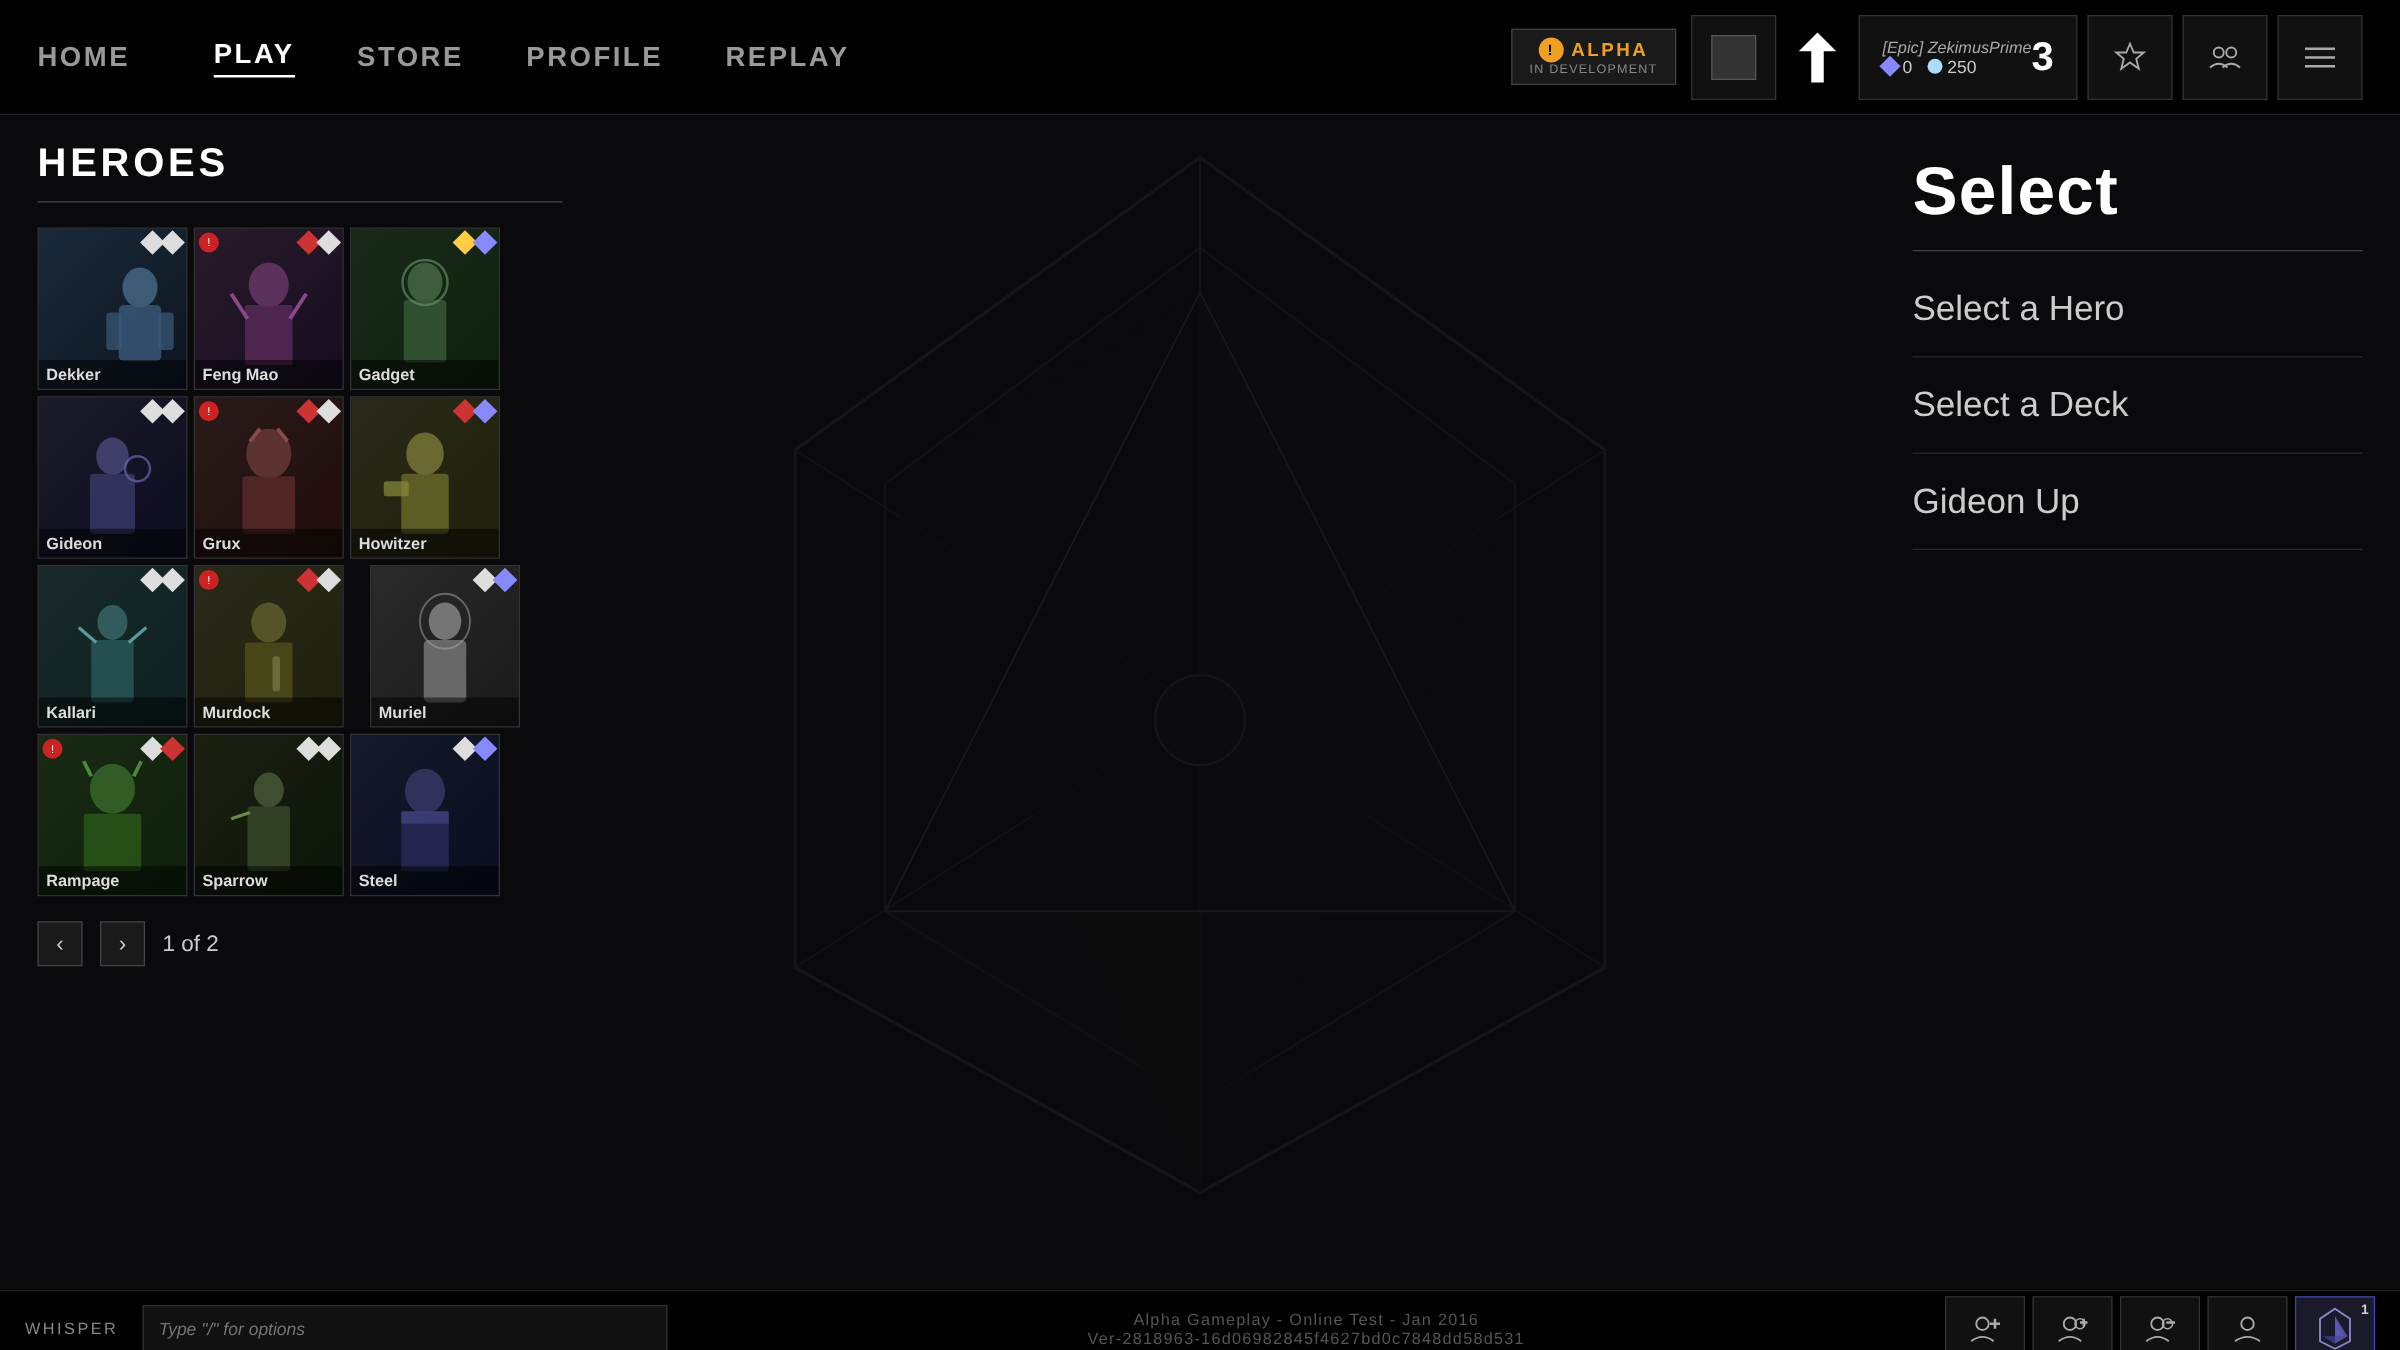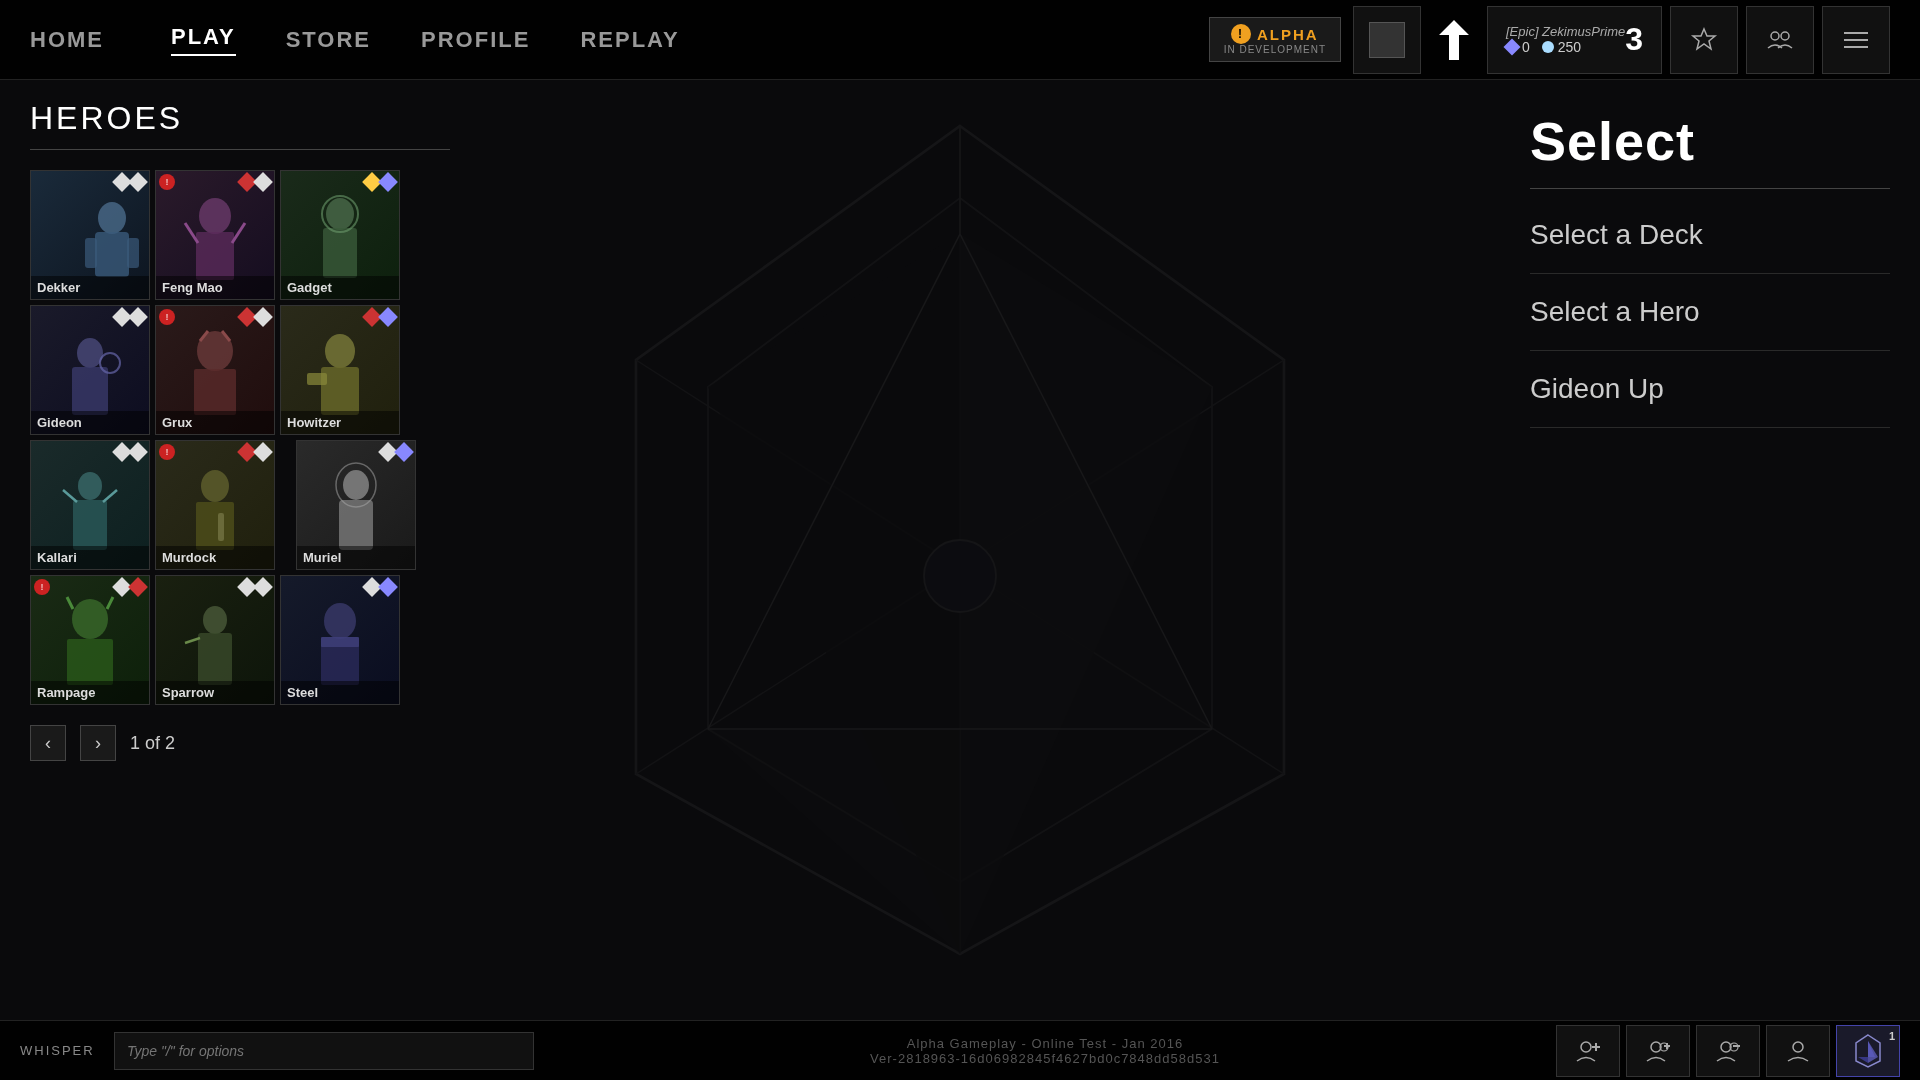--- a/index.html
+++ b/index.html
@@ -30,21 +30,21 @@
       height: 900px;
       opacity: 0.15;
     }
 
     
     .top-nav {
       position: relative;
       z-index: 10;
       display: flex;
       align-items: center;
-      height: 80px;
+      height: 92px;
       background: rgba(0,0,0,0.85);
       border-bottom: 1px solid #222;
       padding: 0 30px;
     }
 
     .nav-links {
       display: flex;
       align-items: center;
       gap: 50px;
       flex: 1;
@@ -181,21 +181,21 @@
     
     .left-panel {
       width: 480px;
       padding: 20px 30px;
       display: flex;
       flex-direction: column;
     }
 
     .section-title {
       font-size: 32px;
-      font-weight: normal;
+      font-weight: bold;
       letter-spacing: 3px;
       color: #fff;
       border-bottom: 1px solid #444;
       padding-bottom: 12px;
       margin-bottom: 20px;
       text-transform: uppercase;
     }
 
     .heroes-grid {
       display: grid;
@@ -719,22 +719,22 @@
         <span> of </span>
         <span>2</span>
       </span>
     </div>
   </div>
 
   <div class="center-area"></div>
 
   <div class="right-panel">
     <div class="select-main-title">Select</div>
+    <div class="select-option">Select a Hero</div>
     <div class="select-option">Select a Deck</div>
-    <div class="select-option">Select a Hero</div>
     <div class="select-option">Gideon Up</div>
   </div>
 </div>
 
 <div class="bottom-bar">
   <span class="whisper-label">WHISPER</span>
   <input class="chat-input" type="text" placeholder="Type &quot;/&quot; for options" style="">
 
   <div class="version-info">
     <div>Alpha Gameplay - Online Test - Jan 2016</div>

